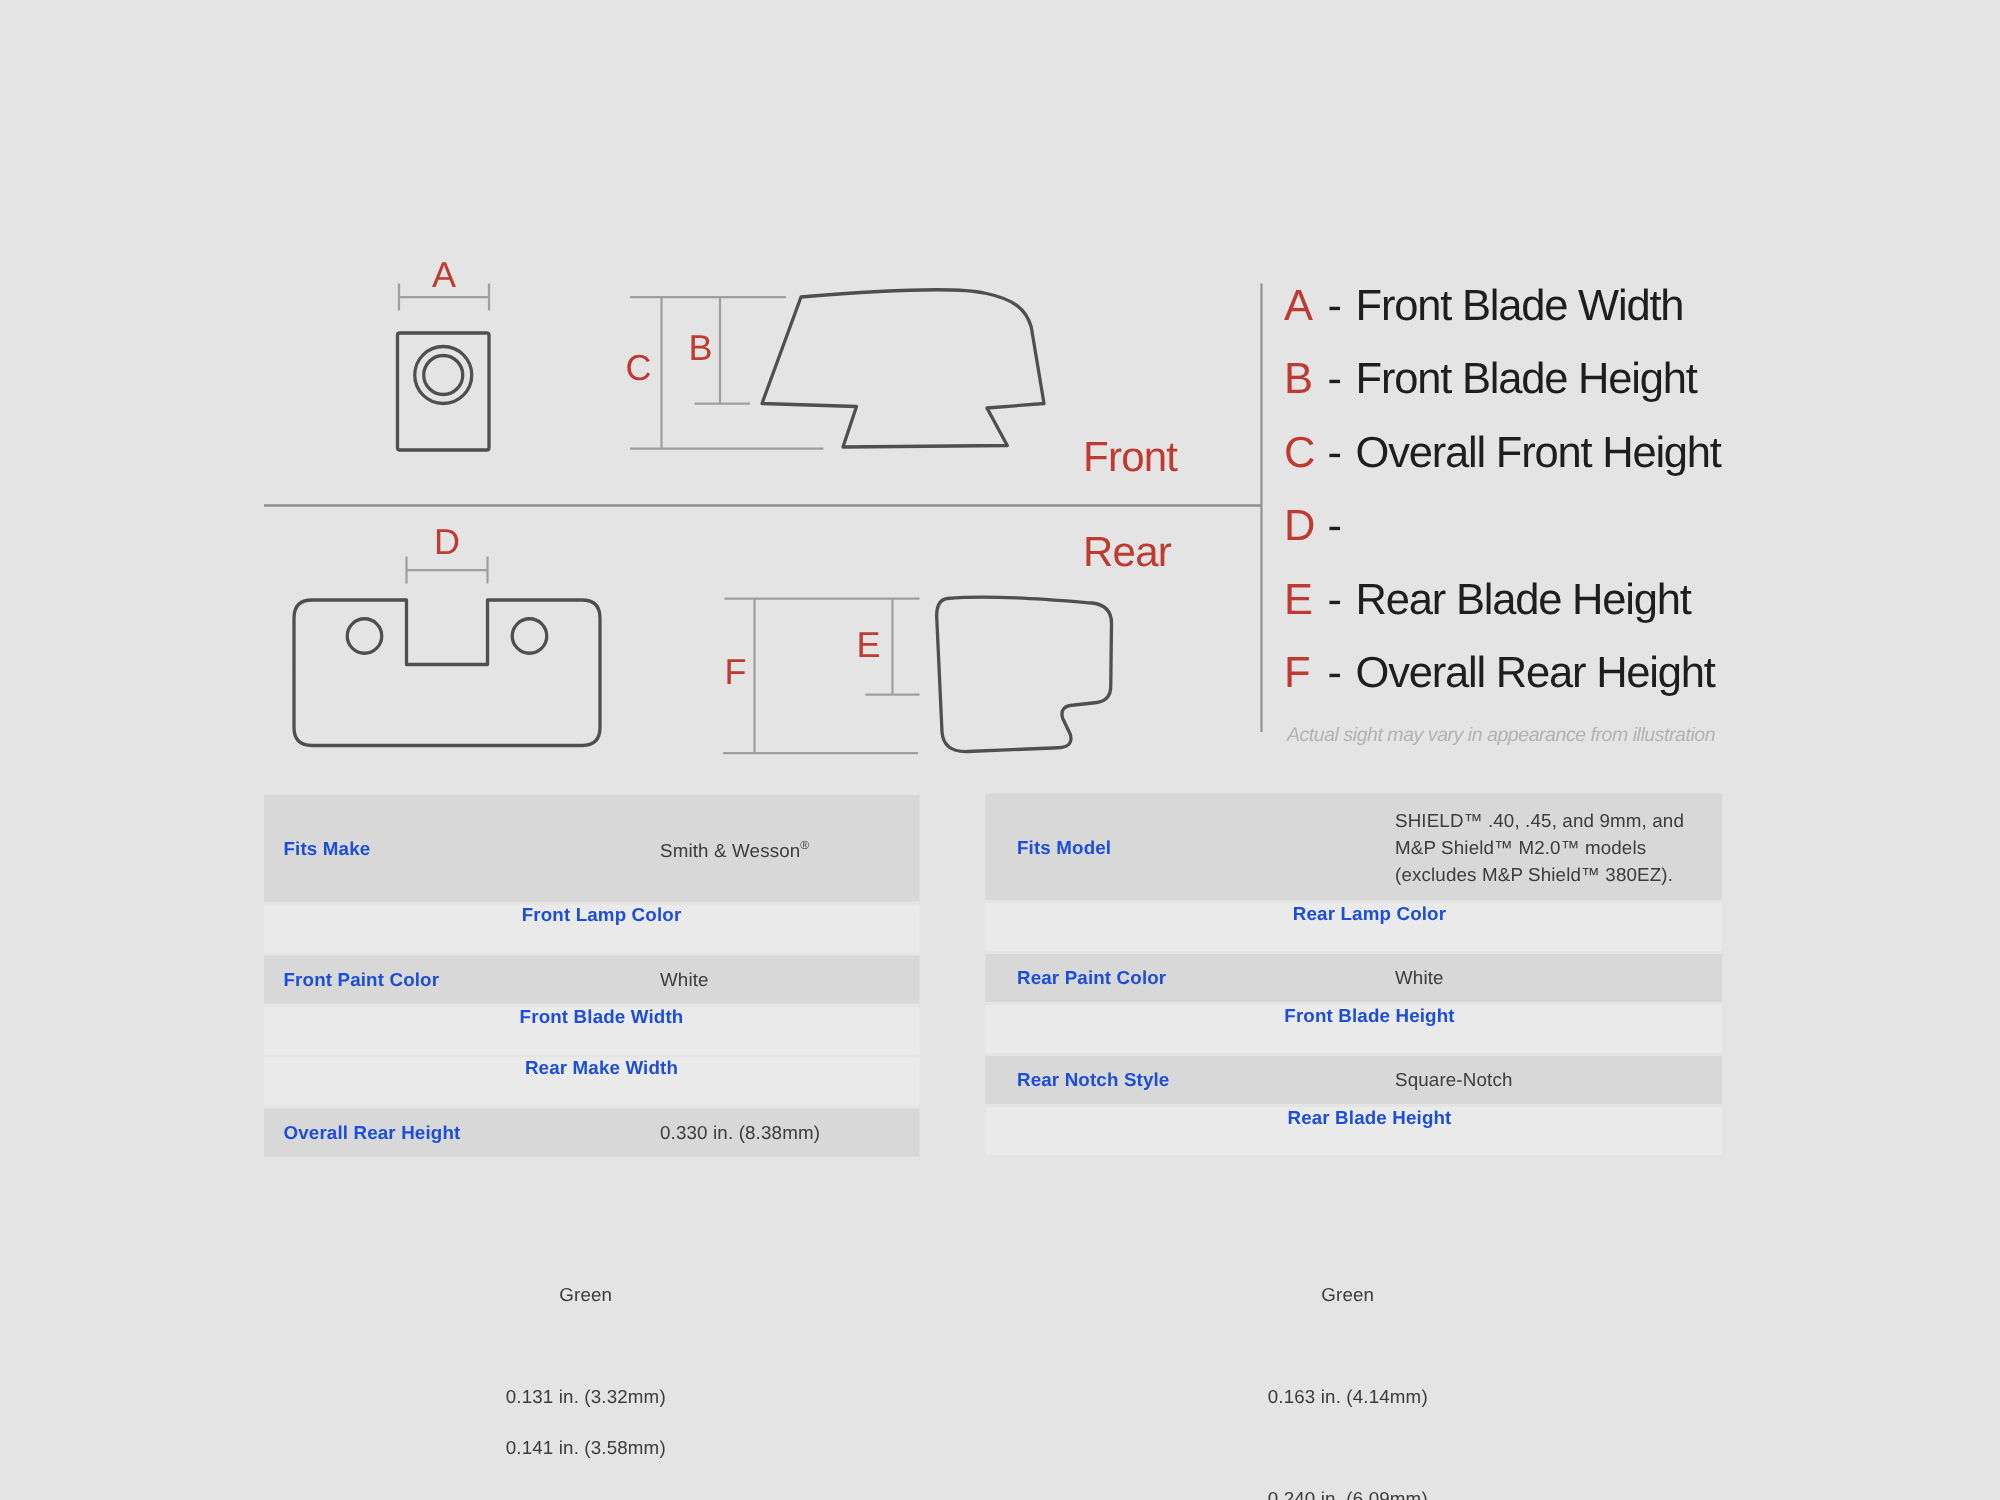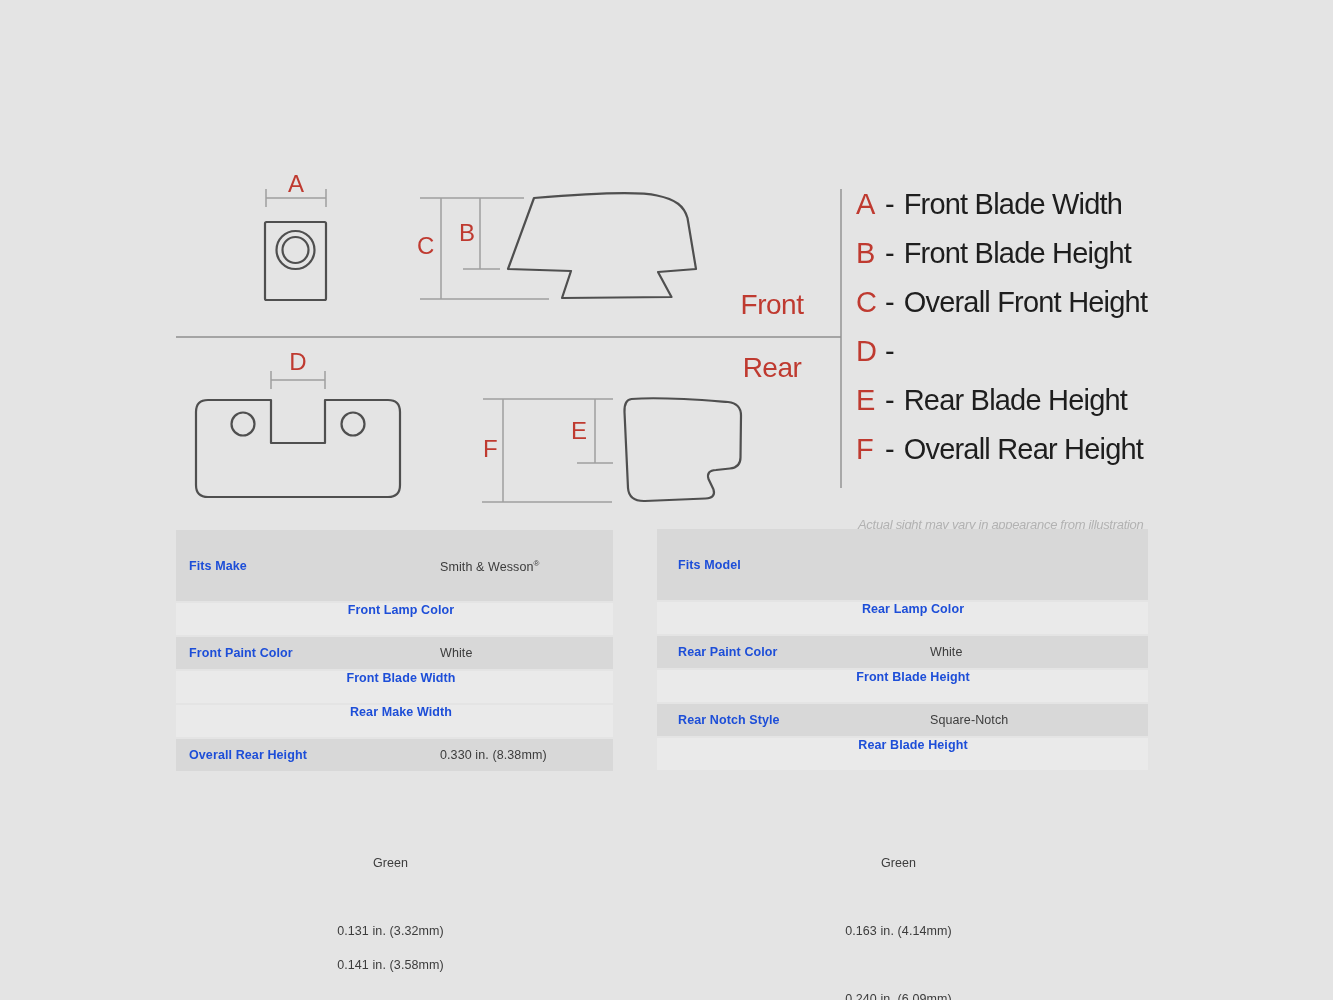--- a/index.html
+++ b/index.html
@@ -19,33 +19,33 @@
     font-size:24px;
     line-height:24px;
     font-weight:400;
   }
   .section-label{
     position:absolute;
     color:#bf3a30;
     font-size:28px;
     line-height:28px;
     width:100px;
-    text-align:center;
+    text-align:left;
     letter-spacing:-0.5px;
   }
 
   
   .legend{position:absolute;left:856px;top:180px;width:300px;}
   .legend-row{display:flex;align-items:baseline;height:49px;line-height:49px;}
   .lg-key{color:#bf3a30;font-size:29px;width:27px;letter-spacing:-0.5px;}
   .lg-sep{color:#1e1e1e;font-size:29px;margin:0 9px 0 2px;}
   .lg-label{color:#1e1e1e;font-size:29px;letter-spacing:-0.8px;white-space:nowrap;}
   .legend-footnote{
     position:absolute;left:858px;top:482px;width:300px;
-    color:#b2b2b2;font-size:13px;font-style:italic;letter-spacing:-0.3px;margin-top:35px;
+    color:#b2b2b2;font-size:13px;font-style:italic;letter-spacing:-0.3px;
   }
 
   
   .spec-table{position:absolute;}
   .spec-table.left{left:176px;top:530px;width:437px;}
   .spec-table.right{left:657px;top:529px;width:491px;}
   .trow{
     display:flex;align-items:center;
     height:32px;
     border-bottom:2px solid #e4e4e4;
@@ -196,20 +196,21 @@
     </div>
     <div class="trow dark">
       <div class="tlbl">Overall Rear Height</div>
       <div class="tval">0.330 in. (8.38mm)</div>
     </div>
   </div>
 
   <div class="spec-table right">
     <div class="trow tall dark">
       <div class="tlbl">Fits Model</div>
+      <div class="tval">SHIELD™ .40, .45, and 9mm, and M&amp;P Shield™ M2.0™ models (excludes M&amp;P Shield™ 380EZ).</div>
     </div>
     <div class="trow light">
       <div class="tlbl">Rear Lamp Color</div>
       <div class="tval">Green</div>
     </div>
     <div class="trow dark">
       <div class="tlbl">Rear Paint Color</div>
       <div class="tval">White</div>
     </div>
     <div class="trow light">

